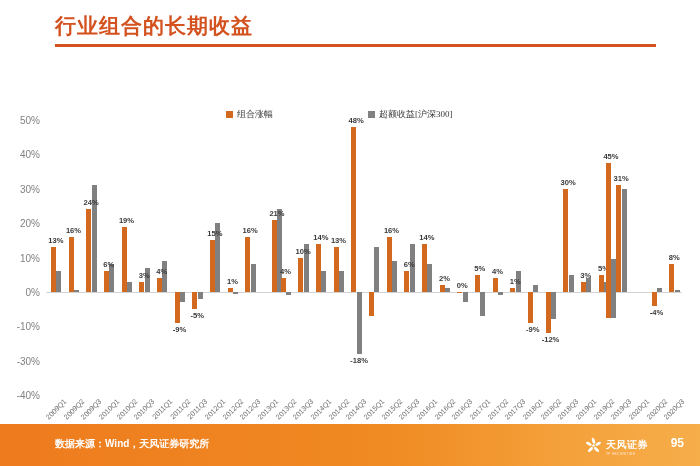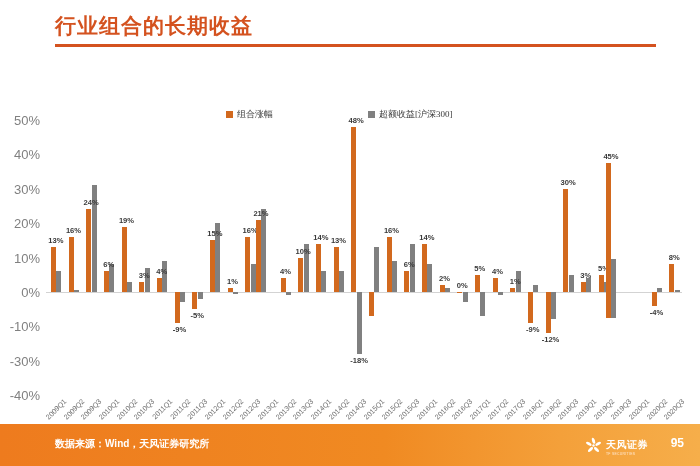--- a/index.html
+++ b/index.html
@@ -28,21 +28,21 @@
   .plot{position:absolute;left:46px;top:68px;width:636px;height:275px;}
 
   
   .axis-zero{
     position:absolute;left:0;width:636px;height:1px;background:#d3d3d3;
   }
 
   .ylabels{position:absolute;left:0;top:68px;width:44px;height:275px;}
   .ylab{
     position:absolute;right:4px;transform:translateY(-50%);
-    font-size:13px;color:#808080;white-space:nowrap;
+    font-size:10px;color:#808080;white-space:nowrap;
   }
 
   
   .group{position:absolute;bottom:0;top:0;}
   .bar{position:absolute;width:5px;}
   .bar.main{background:#D2691E;left:0px;}
   .bar.excess{background:#808080;left:5.4px;}
   .dlabel{
     position:absolute;font-size:7.6px;font-weight:bold;color:#3a3a3a;
     white-space:nowrap;transform:translateX(-50%);left:5px;
@@ -169,21 +169,21 @@
         <div class="group" style="left: 181.5px; width: 11px;">
           <div class="bar main" style="top: 168.438px; height: 3.4375px; background: rgb(210, 105, 30);"></div>
           <div class="bar excess" style="top: 171.875px; height: 1.71875px; background: rgb(128, 128, 128);"></div>
           <div class="dlabel" style="top: 157.438px;">1%</div>
         </div>
         <div class="group" style="left: 199.167px; width: 11px;">
           <div class="bar main" style="top: 116.875px; height: 55px; background: rgb(210, 105, 30);"></div>
           <div class="bar excess" style="top: 144.375px; height: 27.5px; background: rgb(128, 128, 128);"></div>
           <div class="dlabel" style="top: 105.875px;">16%</div>
         </div>
-        <div class="group" style="left: 210px; width: 11px; text-align: right;">
+        <div class="group" style="left: 226px; width: 11px; text-align: right;">
           <div class="bar main" style="top: 99.6875px; height: 72.1875px; background: rgb(210, 105, 30);"></div>
           <div class="bar excess" style="top: 89.375px; height: 82.5px; background: rgb(128, 128, 128);"></div>
           <div class="dlabel" style="top: 88.6875px;">21%</div>
         </div>
         <div class="group" style="left: 234.5px; width: 11px;">
           <div class="bar main" style="top: 158.125px; height: 13.75px; background: rgb(210, 105, 30);"></div>
           <div class="bar excess" style="top: 171.875px; height: 3.4375px; background: rgb(128, 128, 128);"></div>
           <div class="dlabel" style="top: 147.125px;">4%</div>
         </div>
         <div class="group" style="left: 252.167px; width: 11px;">
@@ -268,20 +268,25 @@
         </div>
         <div class="group" style="left: 534.833px; width: 11px;">
           <div class="bar main" style="top: 161.562px; height: 10.3125px; background: rgb(210, 105, 30);"></div>
           <div class="bar excess" style="top: 158.125px; height: 13.75px; background: rgb(128, 128, 128);"></div>
           <div class="dlabel" style="top: 150.562px;">3%</div>
         </div>
         <div class="group" style="left: 552.5px; width: 11px;">
           <div class="bar main" style="top: 154.688px; height: 17.1875px; background: rgb(210, 105, 30);"></div>
           <div class="bar excess" style="top: 161.562px; height: 10.3125px; background: rgb(128, 128, 128);"></div>
           <div class="dlabel" style="top: 143.688px;">5%</div>
+        </div>
+        <div class="group" style="left: 570.167px; width: 11px;">
+          <div class="bar main" style="top: 65.3125px; height: 106.562px; background: rgb(210, 105, 30);"></div>
+          <div class="bar excess" style="top: 68.75px; height: 103.125px; background: rgb(128, 128, 128);"></div>
+          <div class="dlabel" style="top: 54.3125px;">31%</div>
         </div>
         <div class="group" style="left: 560px; width: 11px; margin-top: 26px;">
           <div class="bar main" style="top: 17.1875px; height: 154.688px; background: rgb(210, 105, 30);"></div>
           <div class="bar excess" style="top: 113.438px; height: 58.4375px; background: rgb(128, 128, 128);"></div>
           <div class="dlabel" style="top: 6.1875px;">45%</div>
         </div>
         <div class="group" style="left: 605.5px; width: 11px;">
           <div class="bar main" style="top: 171.875px; height: 13.75px; background: rgb(210, 105, 30);"></div>
           <div class="bar excess" style="top: 168.438px; height: 3.4375px; background: rgb(128, 128, 128);"></div>
           <div class="dlabel" style="top: 187.625px;">-4%</div>

